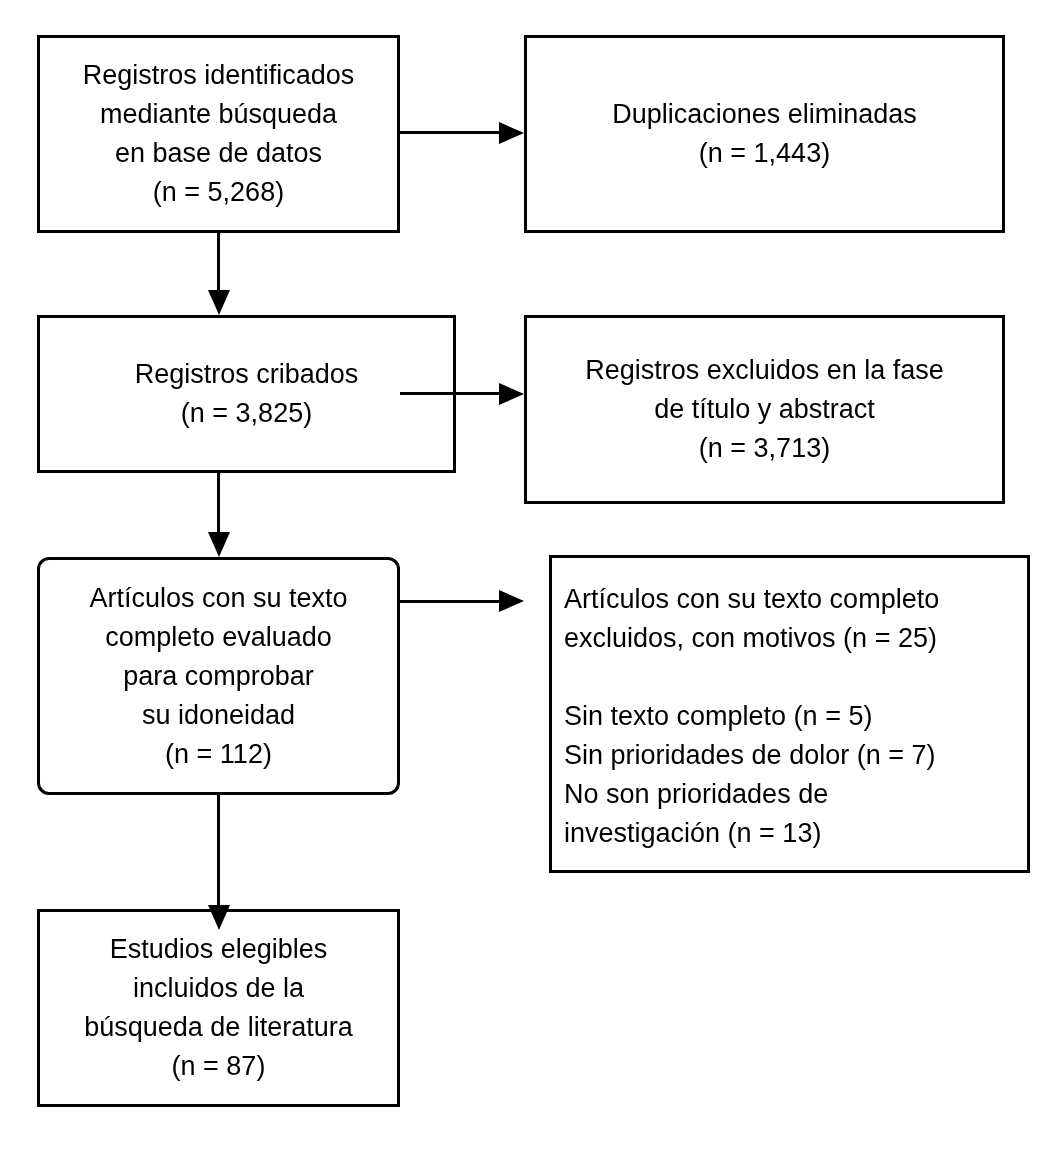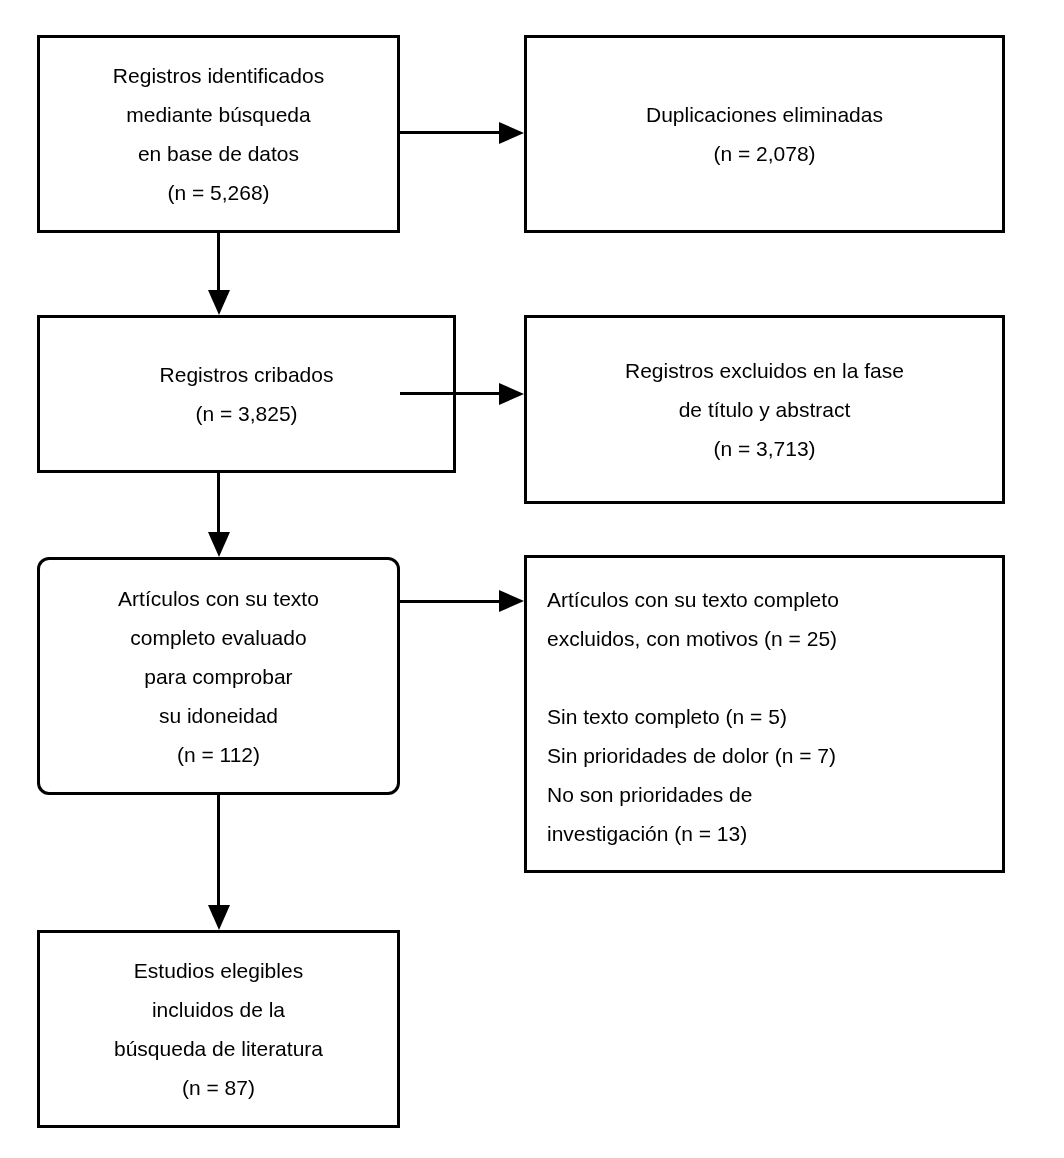--- a/index.html
+++ b/index.html
@@ -19,38 +19,39 @@
   .box {
     position: absolute;
     box-sizing: border-box;
     border: 3px solid #000000;
     background: #ffffff;
     display: flex;
     align-items: center;
     justify-content: center;
     text-align: center;
     white-space: pre-line;
-    font-size: 21px;
+    font-size: 27px;
     line-height: 39px;
     padding: 4px 8px;
   }
   .box.left-align {
     align-items: flex-start;
     justify-content: flex-start;
     text-align: left;
-    padding: 22px 20px 18px 20px;
+    padding: 22px 20px 18px 12px;
+    margin-left: 25px;
   }
   
   .b1 { left: 37px;  top: 35px;  width: 363px; height: 198px; }
   .b2 { left: 524px; top: 35px;  width: 481px; height: 198px; }
   .b3 { left: 37px;  top: 315px; width: 419px; height: 158px; }
   .b4 { left: 524px; top: 315px; width: 481px; height: 189px; }
   .b5 { left: 37px;  top: 557px; width: 363px; height: 238px; border-radius: 12px; }
   .b6 { left: 524px; top: 555px; width: 481px; height: 318px; }
-  .b7 { left: 37px;  top: 930px; width: 363px; height: 198px; }
+  .b7 { left: 37px;  top: 909px; width: 363px; height: 198px; }
 
   
   .line-h { position: absolute; height: 3px; background: #000000; }
   .line-v { position: absolute; width: 3px; background: #000000; }
   
   .head-right {
     position: absolute; width: 0; height: 0;
     border-top: 11px solid transparent;
     border-bottom: 11px solid transparent;
     border-left: 25px solid #000000;
@@ -80,21 +81,21 @@
 <body>
 
 <div class="canvas">
 
   <div class="box b1">Registros identificados
 mediante búsqueda
 en base de datos
 (n = 5,268)</div>
 
   <div class="box b2">Duplicaciones eliminadas
-(n = 2,078)</div>
+(n = 1,443)</div>
 
   <div class="box b3">Registros cribados
 (n = 3,825)</div>
 
   <div class="box b4">Registros excluidos en la fase
 de título y abstract
 (n = 3,713)</div>
 
   <div class="box b5">Artículos con su texto
 completo evaluado

